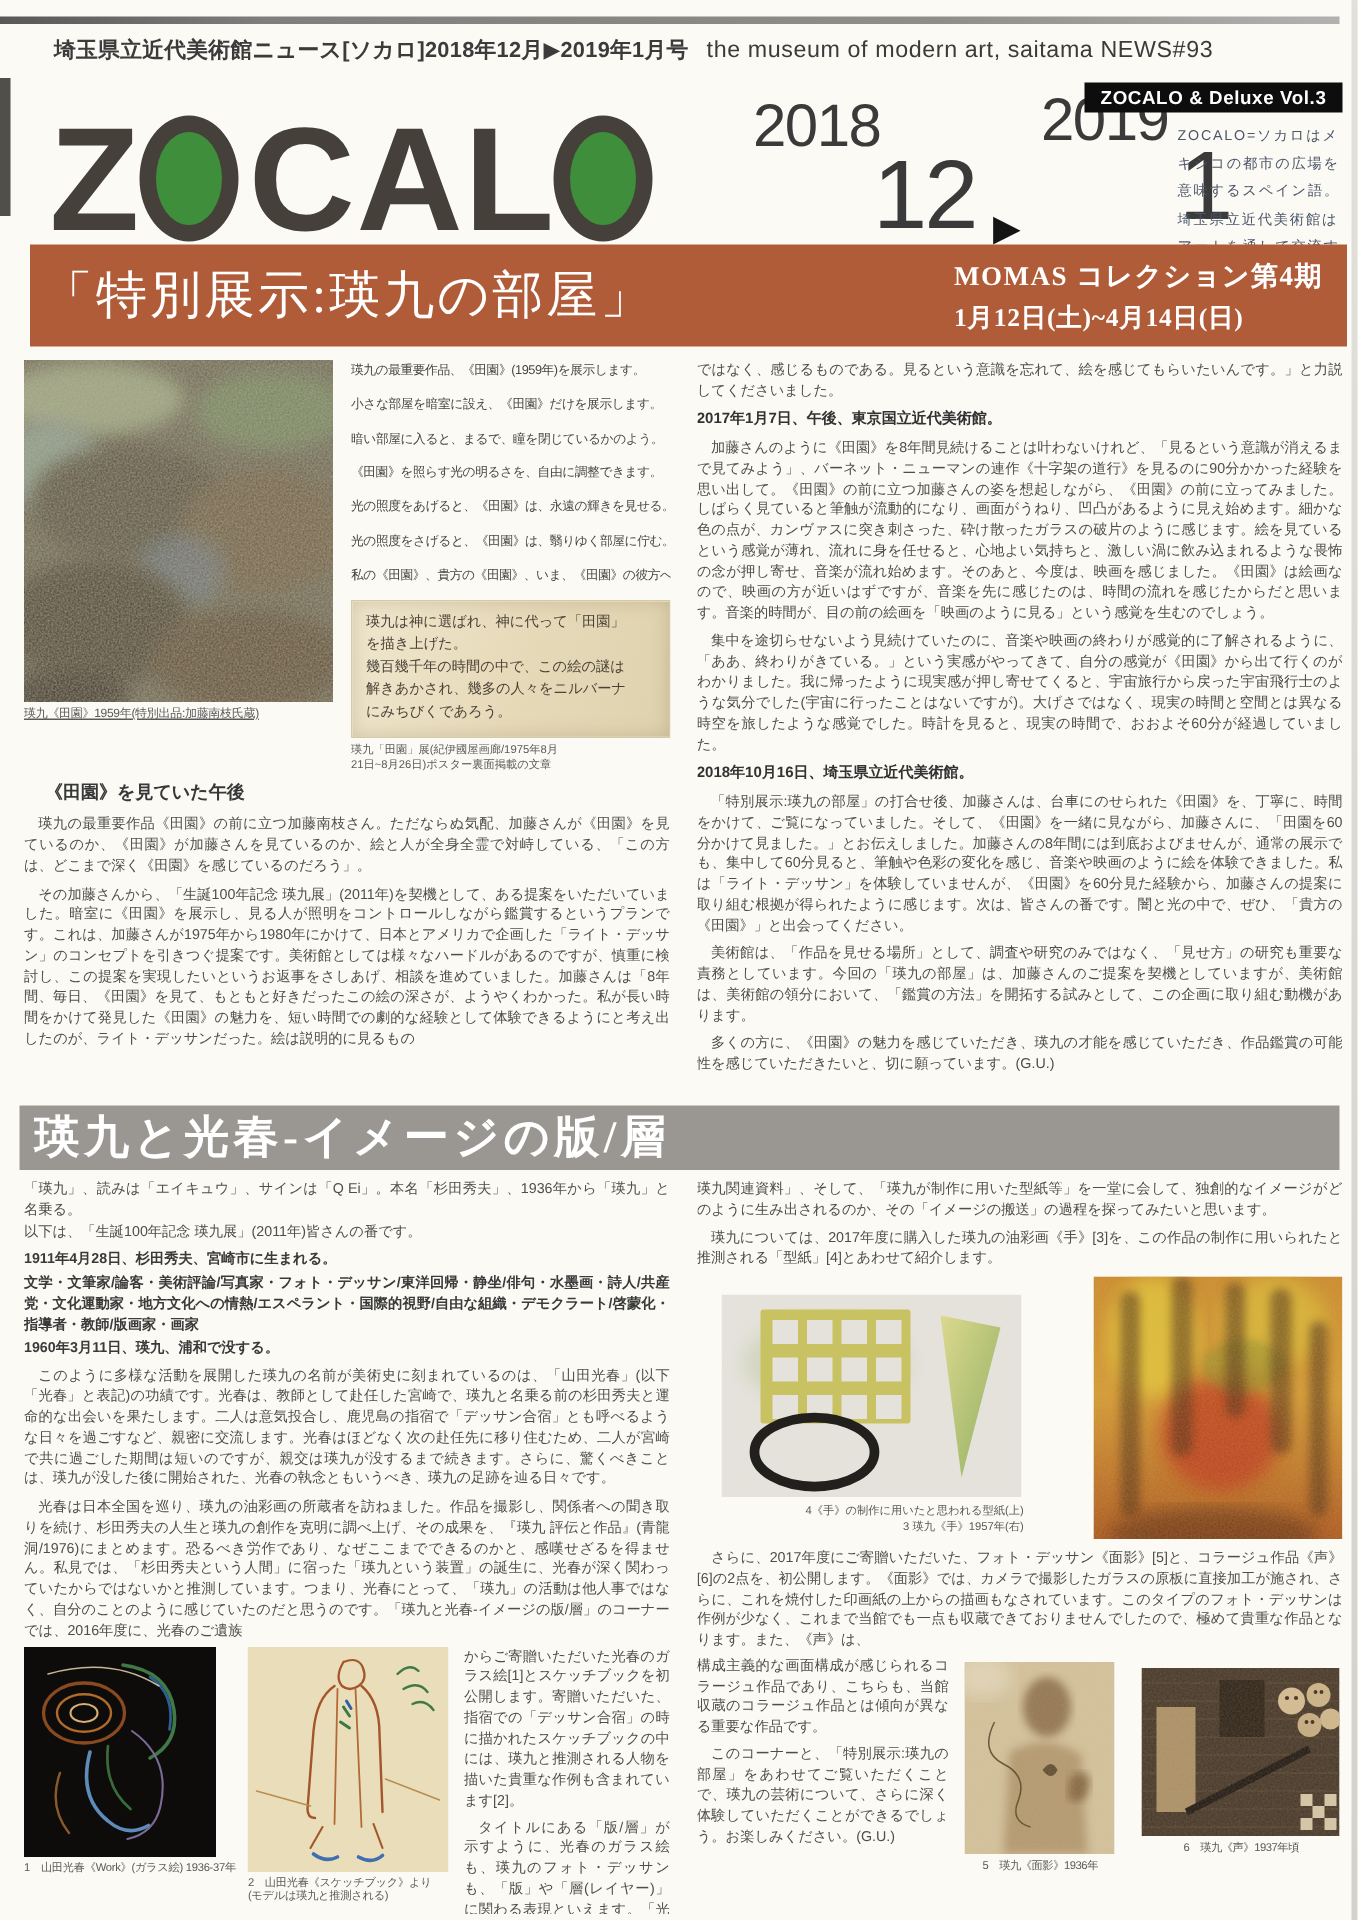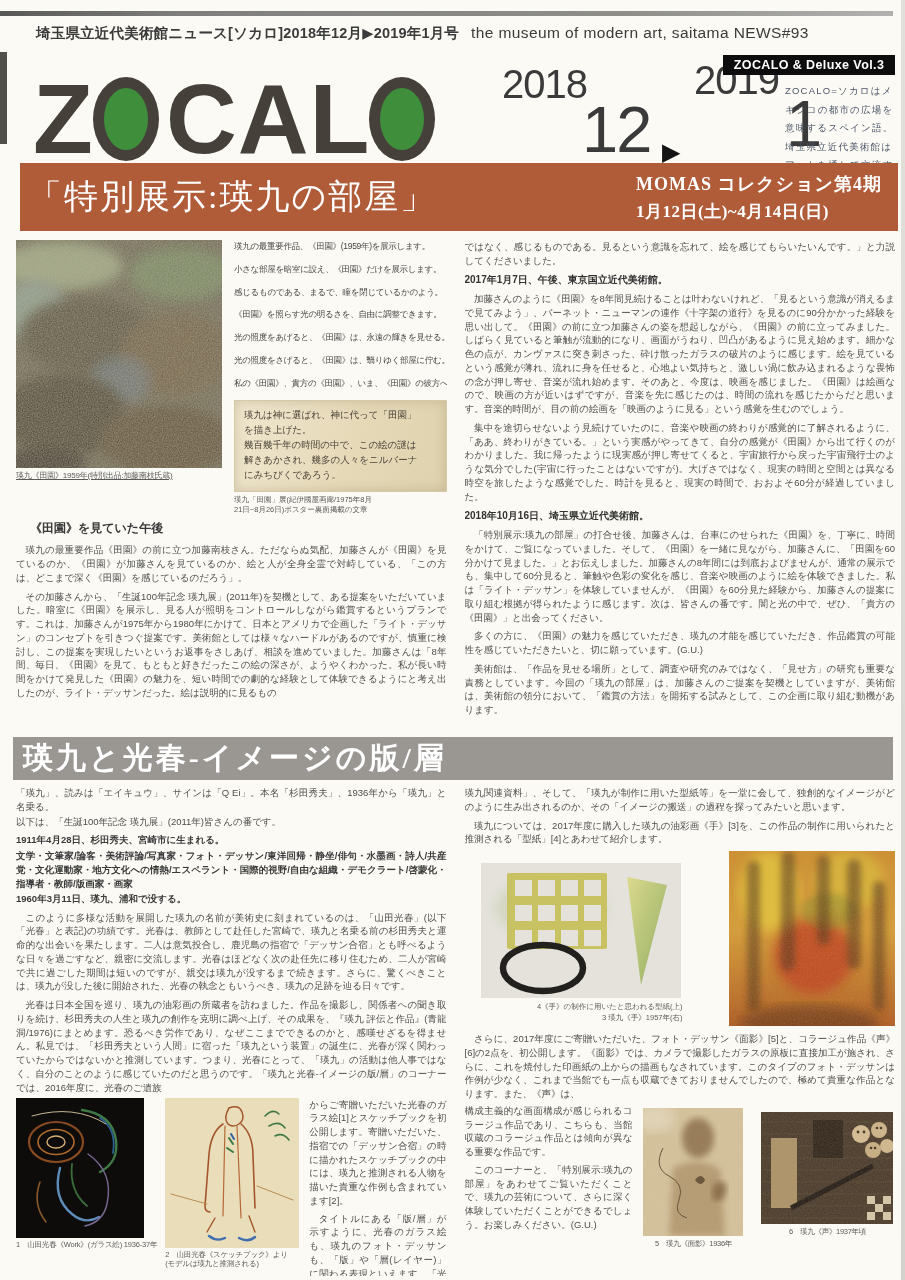--- a/index.html
+++ b/index.html
@@ -164,21 +164,21 @@
             <ellipse cx="150" cy="200" rx="66" ry="34" fill="#5c4c34" filter="url(#fBlur6)"></ellipse>
             <ellipse cx="30" cy="222" rx="40" ry="16" fill="#3e362a" filter="url(#fBlur6)"></ellipse>
             <rect width="206" height="228" filter="url(#fNoise)" opacity="0.8"></rect>
           </svg>
           <div class="figcap">瑛九《田園》1959年(特別出品:加藤南枝氏蔵)</div>
         </div>
         <div class="stack">
           <div>
             <div class="poem-line">瑛九の最重要作品、《田園》(1959年)を展示します。</div>
             <div class="poem-line">小さな部屋を暗室に設え、《田園》だけを展示します。</div>
-            <div class="poem-line">感じるものである、まるで、瞳を閉じているかのよう。</div>
+            <div class="poem-line">暗い部屋に入ると、まるで、瞳を閉じているかのよう。</div>
             <div class="poem-line">《田園》を照らす光の明るさを、自由に調整できます。</div>
             <div class="poem-line">光の照度をあげると、《田園》は、永遠の輝きを見せる。</div>
             <div class="poem-line">光の照度をさげると、《田園》は、翳りゆく部屋に佇む。</div>
             <div class="poem-line">私の《田園》、貴方の《田園》、いま、《田園》の彼方へ。</div>
           </div>
           <div class="letter-box">瑛九は神に選ばれ、神に代って「田園」
 を描き上げた。
 幾百幾千年の時間の中で、この絵の謎は
 解きあかされ、幾多の人々をニルバーナ
 にみちびくであろう。</div>
@@ -190,22 +190,22 @@
       <p>瑛九の最重要作品《田園》の前に立つ加藤南枝さん。ただならぬ気配、加藤さんが《田園》を見ているのか、《田園》が加藤さんを見ているのか、絵と人が全身全霊で対峙している、「この方は、どこまで深く《田園》を感じているのだろう」。</p>
       <p>その加藤さんから、「生誕100年記念 瑛九展」(2011年)を契機として、ある提案をいただいていました。暗室に《田園》を展示し、見る人が照明をコントロールしながら鑑賞するというプランです。これは、加藤さんが1975年から1980年にかけて、日本とアメリカで企画した「ライト・デッサン」のコンセプトを引きつぐ提案です。美術館としては様々なハードルがあるのですが、慎重に検討し、この提案を実現したいというお返事をさしあげ、相談を進めていました。加藤さんは「8年間、毎日、《田園》を見て、もともと好きだったこの絵の深さが、ようやくわかった。私が長い時間をかけて発見した《田園》の魅力を、短い時間での劇的な経験として体験できるようにと考え出したのが、ライト・デッサンだった。絵は説明的に見るもの</p>
     </div>
     <div class="col">
       <p class="noindent">ではなく、感じるものである。見るという意識を忘れて、絵を感じてもらいたいんです。」と力説してくださいました。</p>
       <p class="date-line">2017年1月7日、午後、東京国立近代美術館。</p>
       <p>加藤さんのように《田園》を8年間見続けることは叶わないけれど、「見るという意識が消えるまで見てみよう」、バーネット・ニューマンの連作《十字架の道行》を見るのに90分かかった経験を思い出して。《田園》の前に立つ加藤さんの姿を想起しながら、《田園》の前に立ってみました。しばらく見ていると筆触が流動的になり、画面がうねり、凹凸があるように見え始めます。細かな色の点が、カンヴァスに突き刺さった、砕け散ったガラスの破片のように感じます。絵を見ているという感覚が薄れ、流れに身を任せると、心地よい気持ちと、激しい渦に飲み込まれるような畏怖の念が押し寄せ、音楽が流れ始めます。そのあと、今度は、映画を感じました。《田園》は絵画なので、映画の方が近いはずですが、音楽を先に感じたのは、時間の流れを感じたからだと思います。音楽的時間が、目の前の絵画を「映画のように見る」という感覚を生むのでしょう。</p>
       <p>集中を途切らせないよう見続けていたのに、音楽や映画の終わりが感覚的に了解されるように、「ああ、終わりがきている。」という実感がやってきて、自分の感覚が《田園》から出て行くのがわかりました。我に帰ったように現実感が押し寄せてくると、宇宙旅行から戻った宇宙飛行士のような気分でした(宇宙に行ったことはないですが)。大げさではなく、現実の時間と空間とは異なる時空を旅したような感覚でした。時計を見ると、現実の時間で、おおよそ60分が経過していました。</p>
       <p class="date-line">2018年10月16日、埼玉県立近代美術館。</p>
       <p>「特別展示:瑛九の部屋」の打合せ後、加藤さんは、台車にのせられた《田園》を、丁寧に、時間をかけて、ご覧になっていました。そして、《田園》を一緒に見ながら、加藤さんに、「田園を60分かけて見ました。」とお伝えしました。加藤さんの8年間には到底およびませんが、通常の展示でも、集中して60分見ると、筆触や色彩の変化を感じ、音楽や映画のように絵を体験できました。私は「ライト・デッサン」を体験していませんが、《田園》を60分見た経験から、加藤さんの提案に取り組む根拠が得られたように感じます。次は、皆さんの番です。闇と光の中で、ぜひ、「貴方の《田園》」と出会ってください。</p>
+      <p>美術館は、「作品を見せる場所」として、調査や研究のみではなく、「見せ方」の研究も重要な責務としています。今回の「瑛九の部屋」は、加藤さんのご提案を契機としていますが、美術館は、美術館の領分において、「鑑賞の方法」を開拓する試みとして、この企画に取り組む動機があります。</p>
       <p>多くの方に、《田園》の魅力を感じていただき、瑛九の才能を感じていただき、作品鑑賞の可能性を感じていただきたいと、切に願っています。(G.U.)</p>
-      <p>美術館は、「作品を見せる場所」として、調査や研究のみではなく、「見せ方」の研究も重要な責務としています。今回の「瑛九の部屋」は、加藤さんのご提案を契機としていますが、美術館は、美術館の領分において、「鑑賞の方法」を開拓する試みとして、この企画に取り組む動機があります。</p>
     </div>
   </div>
 
   <div class="sec2-bar">
     <span class="sec2-title">瑛九と光春-イメージの版/層</span>
   </div>
 
   <div class="two-col sec2">
     <div class="col">
       <p class="noindent" style="margin-bottom:1px">「瑛九」、読みは「エイキュウ」、サインは「Q Ei」。本名「杉田秀夫」、1936年から「瑛九」と名乗る。</p>

